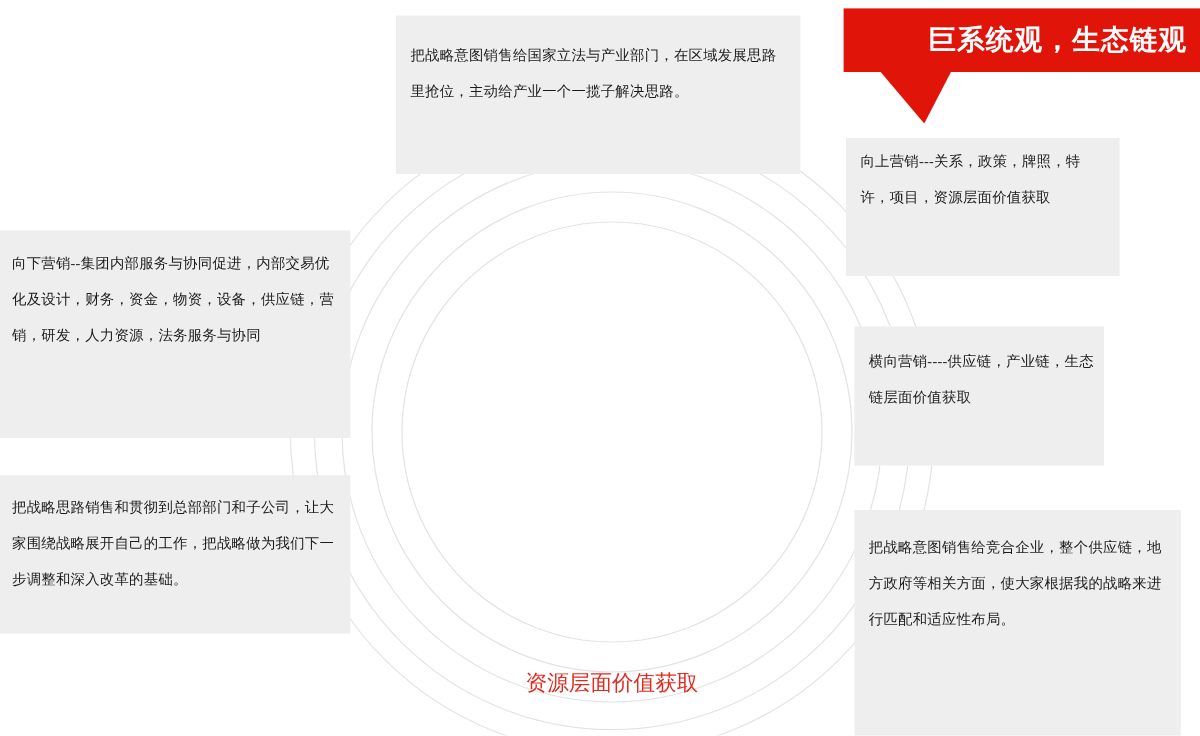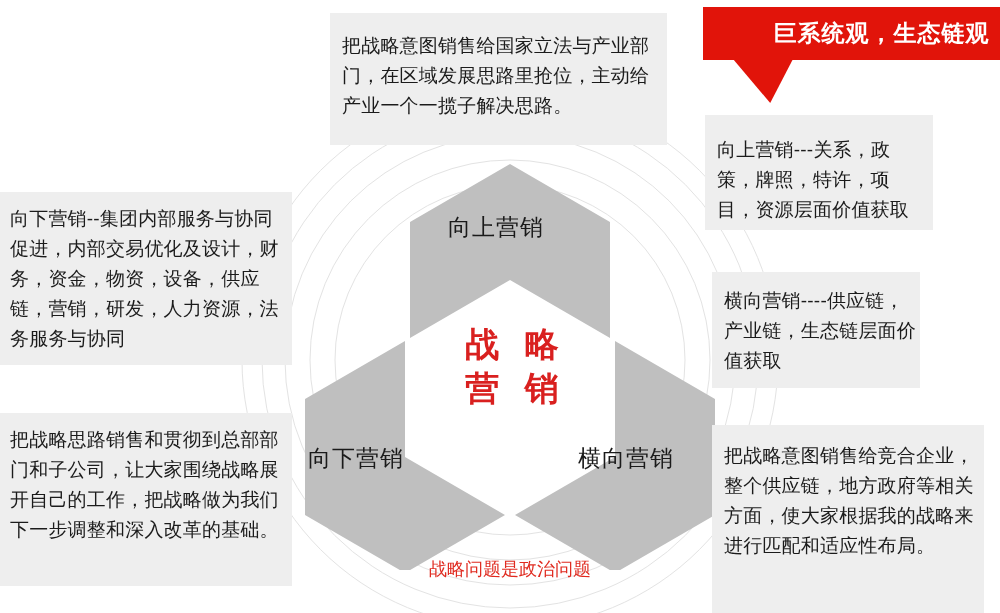--- a/index.html
+++ b/index.html
@@ -42,32 +42,32 @@
     letter-spacing:8px;
     text-indent:8px;
     font-family:"Liberation Sans","DejaVu Sans",sans-serif;
   }
 
   
   .box{
     position:absolute;
     background:#eeeeee;
     color:#1b1b1b;
-    font-size:19px;
+    font-size:12px;
     line-height:30px;
     letter-spacing:0.2px;
     box-sizing:border-box;
-    font-family:Liberation Sans, sans-serif;
+    font-family:Liberation Serif, serif;
   }
   .box .inner{display:block;}
 
   #box-top       {left:330px; top:13px;  width:337px; height:132px; padding:18px 12px 0 12px;}
   #box-left-top  {left:0px;   top:192px; width:292px; height:173px; padding:12px 10px 16px 10px;}
-  #box-left-bot  {left:0px;   top:413px; width:292px; height:173px; padding:12px 10px 0 10px;}
-  #box-right-1   {left:705px; top:115px; width:228px; height:115px; padding:20px 10px 0 12px;}
+  #box-left-bot  {left:0px;   top:396px; width:292px; height:132px; padding:12px 10px 0 10px;}
+  #box-right-1   {left:705px; top:115px; width:228px; height:115px; padding:4px 10px 0 12px;}
   #box-right-2   {left:712px; top:272px; width:208px; height:116px; padding:14px 2px 0 12px;}
   #box-right-3   {left:712px; top:425px; width:272px; height:190px; padding:16px 10px 0 12px;}
 
   
   .banner{
     position:absolute;left:703px;top:7px;width:285px;height:53px;
     background:#e1140a;
     padding-left:36px;
   }
   .banner .btext{
@@ -97,41 +97,20 @@
   <svg class="arcs" viewBox="0 0 1000 613" width="1000" height="613">
     <g fill="none" stroke="#e3e3e3" stroke-width="1">
       <circle cx="510" cy="360" r="175"></circle>
       <circle cx="510" cy="360" r="200"></circle>
       <circle cx="510" cy="360" r="225"></circle>
       <circle cx="510" cy="360" r="248"></circle>
       <circle cx="510" cy="360" r="268"></circle>
     </g>
   </svg>
 
-  <div class="hexwrap">
-    <svg width="420" height="420" viewBox="0 0 420 420">
-
-      <polygon points="210,14 310,72 310,188 210,130 110,188 110,72" fill="#bfbfbf"></polygon>
-
-      <polygon points="105,191 105,307 205,365 205,365 105,423 5,365 5,249" fill="#bfbfbf"></polygon>
-
-      <polygon points="315,191 415,249 415,365 315,423 215,365 315,307" fill="#bfbfbf"></polygon>
-
-      <polygon points="210,134 310,192 310,306 210,364 110,306 110,192" fill="#ffffff"></polygon>
-    </svg>
-
-    <div class="hexlabel top">向上营销</div>
-    <div class="hexlabel bl">向下营销</div>
-    <div class="hexlabel br">横向营销</div>
-
-    <div class="centerlabel">
-      <div>战 略</div>
-      <div>营 销</div>
-    </div>
-  </div>
 
   <div class="banner">
     <span class="btext">巨系统观，生态链观</span>
   </div>
   <div class="banner-tail"></div>
 
   <div class="box" id="box-top">
     <span class="inner">把战略意图销售给国家立法与产业部门，在区域发展思路里抢位，主动给产业一个一揽子解决思路。</span>
   </div>
 
@@ -149,16 +128,16 @@
 
   <div class="box" id="box-right-2">
     <span class="inner">横向营销----供应链，产业链，生态链层面价值获取</span>
   </div>
 
   <div class="box" id="box-right-3">
     <span class="inner">把战略意图销售给竞合企业，整个供应链，地方政府等相关方面，使大家根据我的战略来进行匹配和适应性布局。</span>
   </div>
 
   <div class="caption">
-    <span>战略问题是政治问题</span>
+    <span>资源层面价值获取</span>
   </div>
 
 </div>
 
 </body></html>

